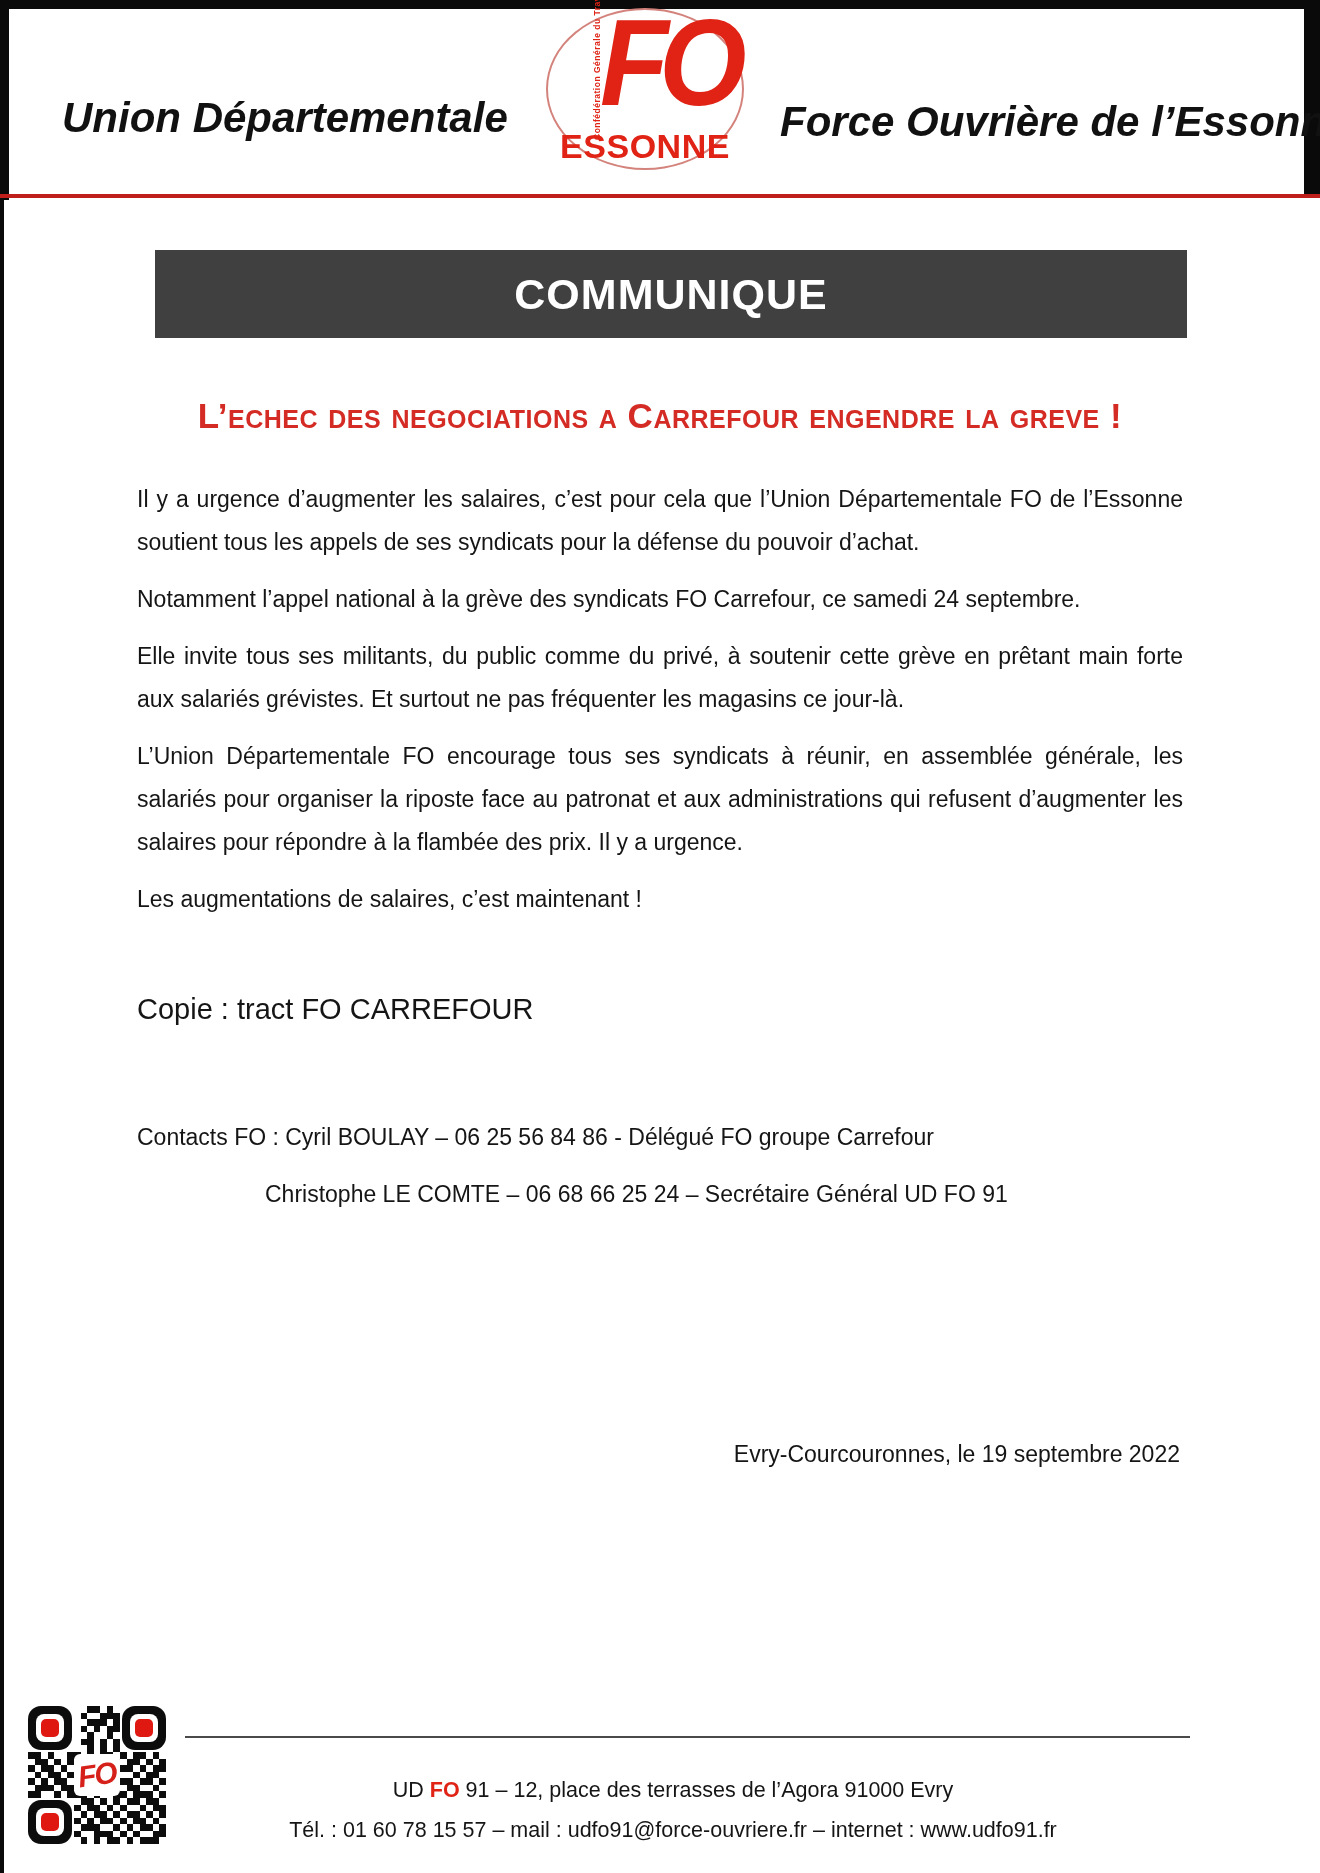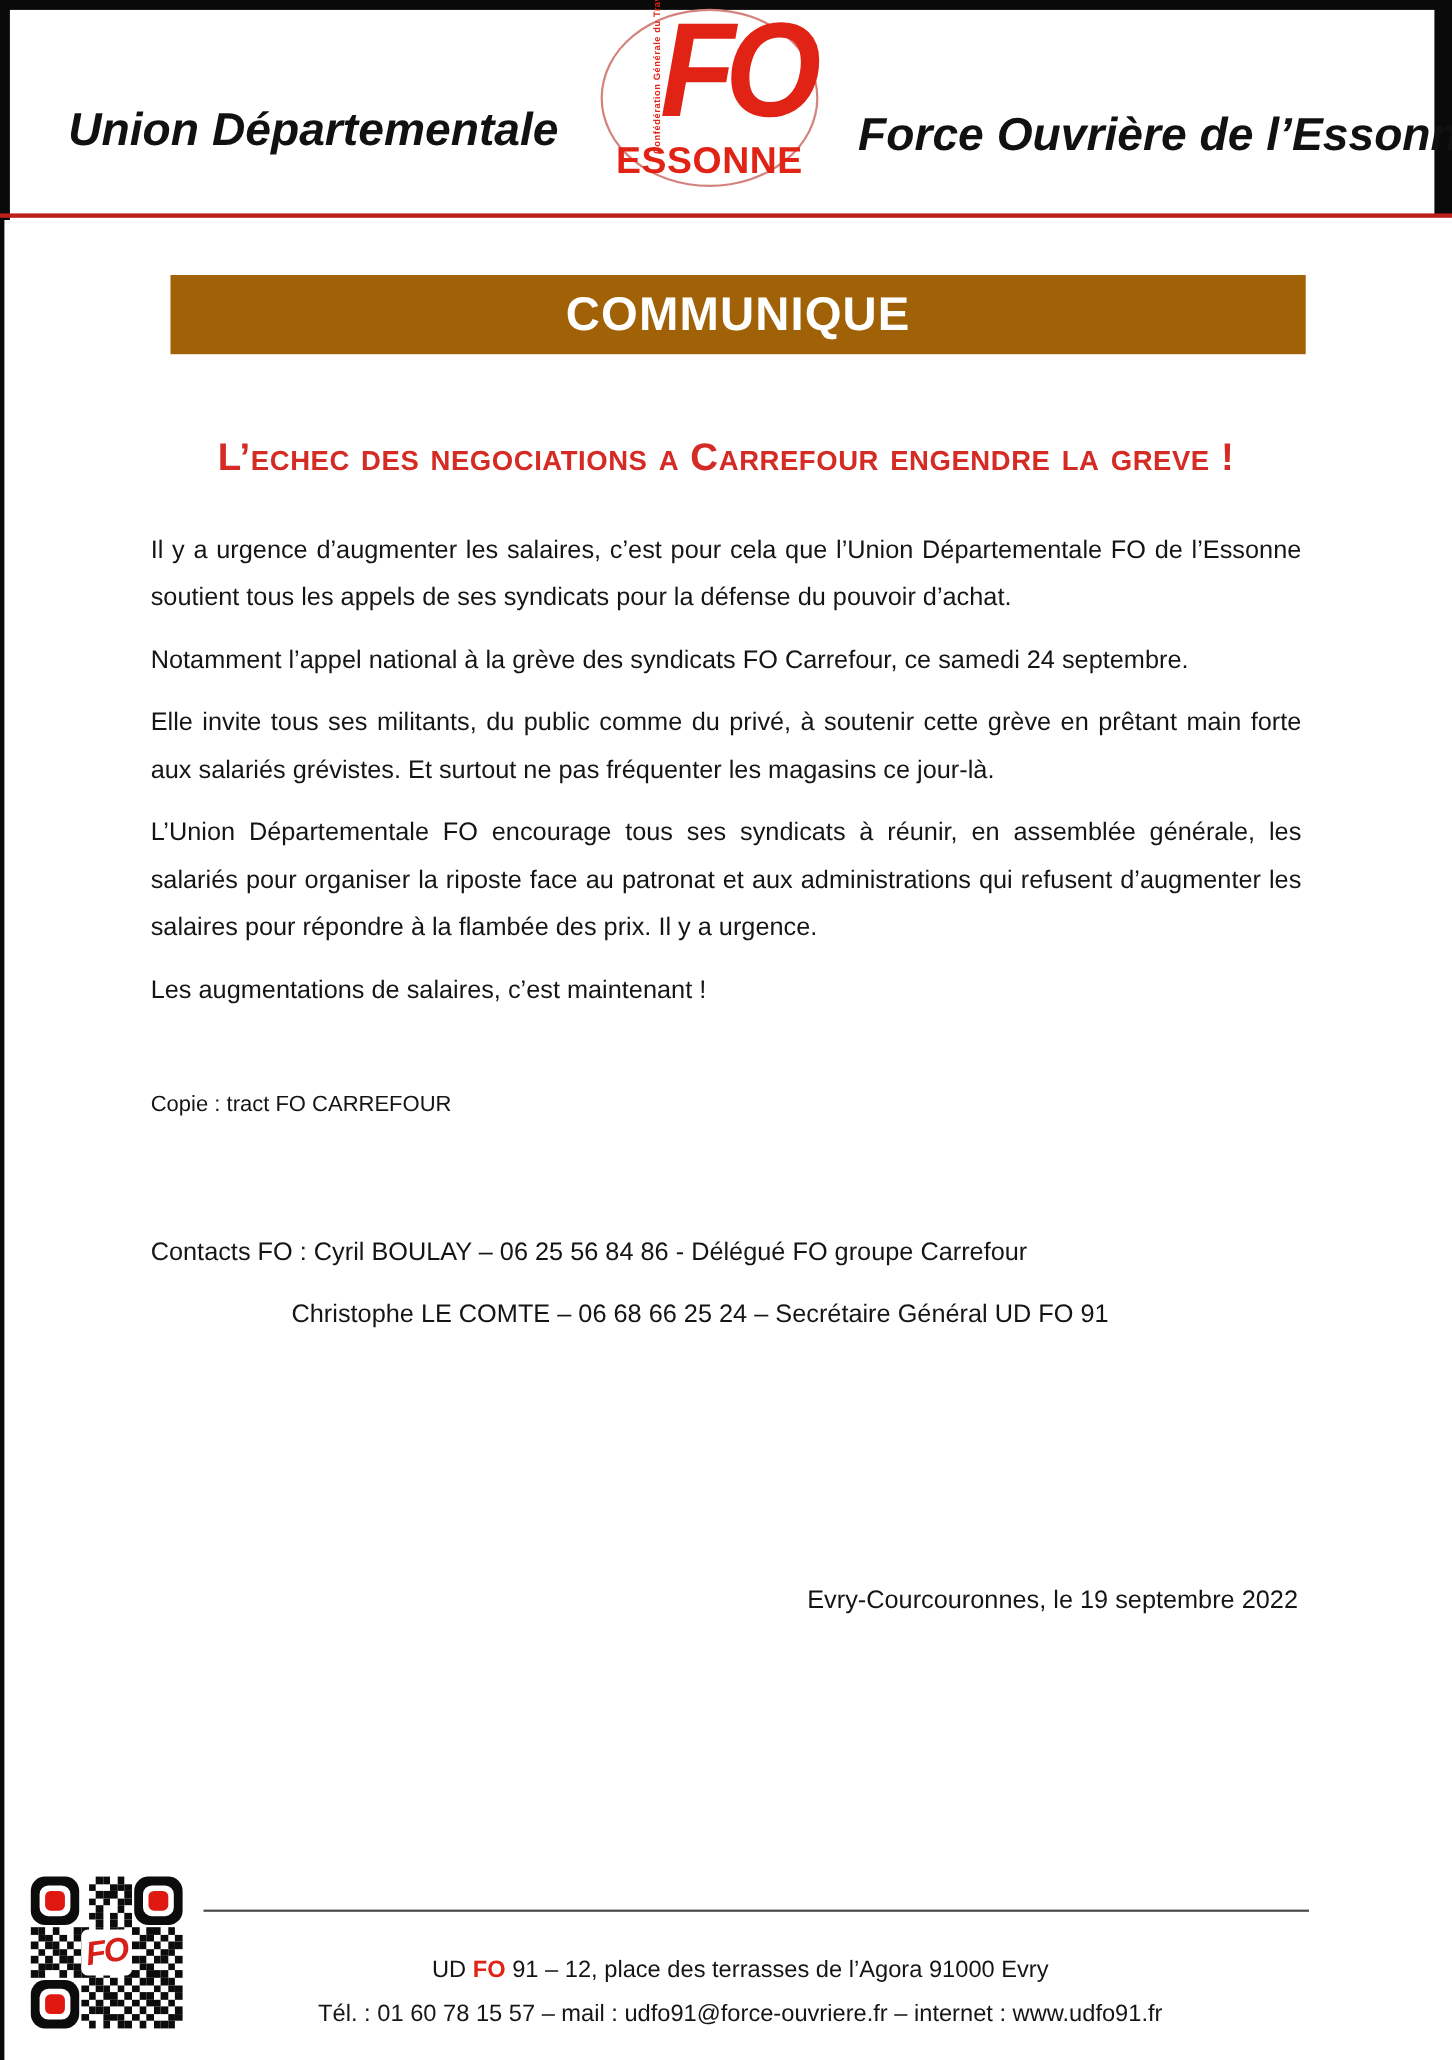--- a/index.html
+++ b/index.html
@@ -37,36 +37,36 @@
     writing-mode:vertical-rl;transform:rotate(180deg);
     font-size:8.5px;font-weight:700;color:#e02315;letter-spacing:0.5px;white-space:nowrap;
   }
   .logo-essonne{
     position:absolute;left:0;bottom:2px;width:100%;text-align:center;
     font-size:34px;font-weight:700;color:#e02315;letter-spacing:0.5px;
   }
 
   
   .banner{
-    position:absolute;left:155px;top:250px;width:1032px;height:72px;background:#a16207;
+    position:absolute;left:155px;top:250px;width:1032px;height:88px;background:#404040;
     display:flex;align-items:center;justify-content:center;
   }
   .banner span{color:#ffffff;font-size:43px;font-weight:700;letter-spacing:1px;}
 
   
   .headline{
     position:absolute;left:137px;top:396px;width:1046px;text-align:center;
     color:#d42b24;font-size:35px;font-weight:700;font-variant:small-caps;letter-spacing:0.5px;
     white-space:nowrap;
   }
 
   
   .bodytext{position:absolute;left:137px;top:478px;width:1046px;font-size:23px;line-height:43px;color:#151515;}
   .bodytext p{margin:0 0 14px 0;text-align:justify;}
-  .copie{position:absolute;left:137px;top:993px;font-size:20px;color:#151515;}
+  .copie{position:absolute;left:137px;top:993px;font-size:29px;color:#151515;}
   .contacts{position:absolute;left:137px;top:1116px;font-size:23px;color:#151515;line-height:43px;}
   .contacts .c2{margin-top:14px;margin-left:128px;}
   .dateline{position:absolute;right:140px;top:1441px;font-size:23px;color:#151515;}
 
   
   .qr{position:absolute;left:28px;top:1706px;width:138px;height:138px;}
   .qr-cells{position:absolute;inset:0;display:grid;grid-template-columns:repeat(21,1fr);grid-template-rows:repeat(21,1fr);}
   .qc{background:transparent;}
   .qc.on{background:#0c0c0c;}
   .qr-finder{position:absolute;width:44px;height:44px;background:#0c0c0c;border-radius:13px;}

